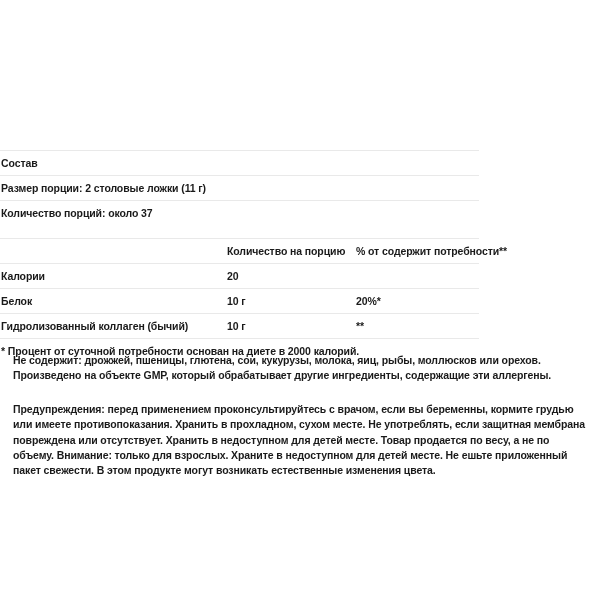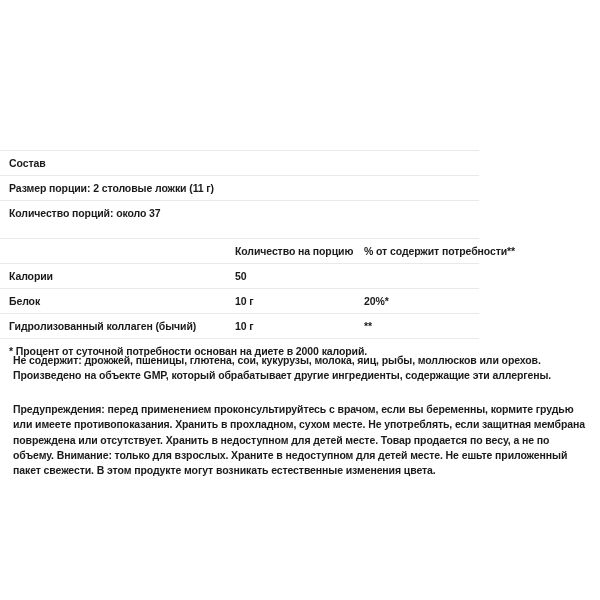--- a/index.html
+++ b/index.html
@@ -27,21 +27,21 @@
     position: absolute;
     top: 150px;
     left: 0;
     width: 600px;
   }
 
   .facts-row {
     position: relative;
     box-sizing: border-box;
     height: 25px;
-    padding-left: 9px;
+    padding-left: 1px;
     display: flex;
     align-items: center;
     font-size: 10.5px;
     font-weight: bold;
     letter-spacing: -0.1px;
     color: #1a1a1a;
   }
 
   
   .facts-row::before {
@@ -133,21 +133,21 @@
     <div class="facts-row row-blank"></div>
 
     <div class="facts-row">
       <span class="cell-name"></span>
       <span class="cell-amount">Количество на порцию</span>
       <span class="cell-dv">% от содержит потребности**</span>
     </div>
 
     <div class="facts-row">
       <span class="cell-name">Калории</span>
-      <span class="cell-amount">50</span>
+      <span class="cell-amount">20</span>
       <span class="cell-dv"></span>
     </div>
 
     <div class="facts-row">
       <span class="cell-name">Белок</span>
       <span class="cell-amount">10 г</span>
       <span class="cell-dv">20%*</span>
     </div>
 
     <div class="facts-row">

